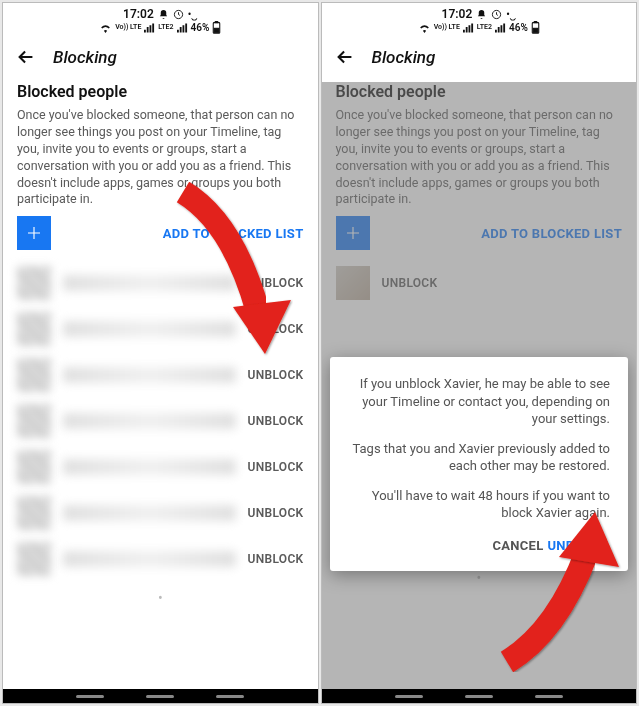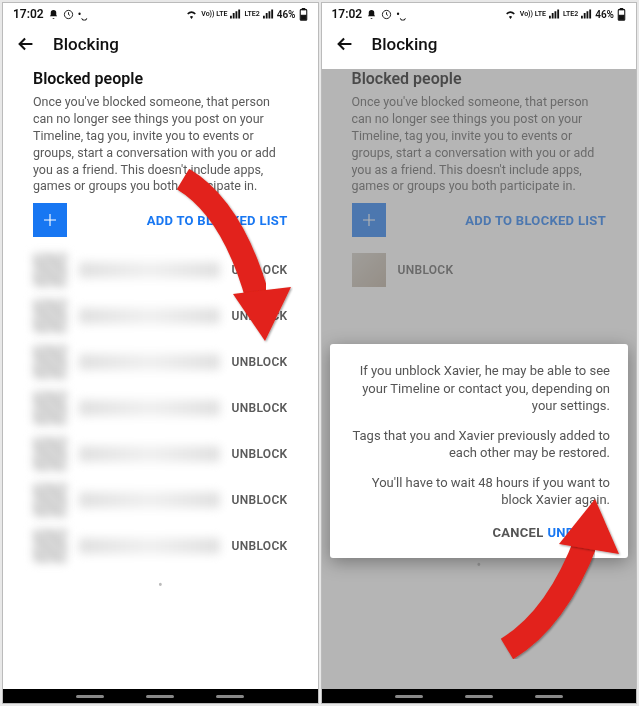--- a/index.html
+++ b/index.html
@@ -30,39 +30,41 @@
       pointer-events: none;
     }
     .status-bar {
       display: flex;
       justify-content: space-between;
       align-items: center;
       padding: 4px 10px 2px;
       font-size: 12px;
       font-weight: 600;
       color: #111;
+      flex-direction: column;
     }
     .status-left { display: flex; align-items: center; gap: 4px; }
     .status-right { display: flex; align-items: center; gap: 3px; font-size: 10px; }
     .status-right svg, .status-left svg { display: block; }
     .app-bar {
       display: flex;
       align-items: center;
       gap: 16px;
       padding: 10px 12px 14px;
+      font-style: italic;
     }
     .app-bar .title {
       font-size: 17px;
       font-weight: 500;
       color: #111;
     }
     .phone-content {
       position: relative;
       flex: 1;
-      padding: 0 30px;
+      padding: 0 14px;
       overflow: hidden;
     }
     .section-title {
       font-size: 16px;
       font-weight: 600;
       color: #111;
       margin-bottom: 6px;
     }
     .section-desc {
       font-size: 12.5px;

